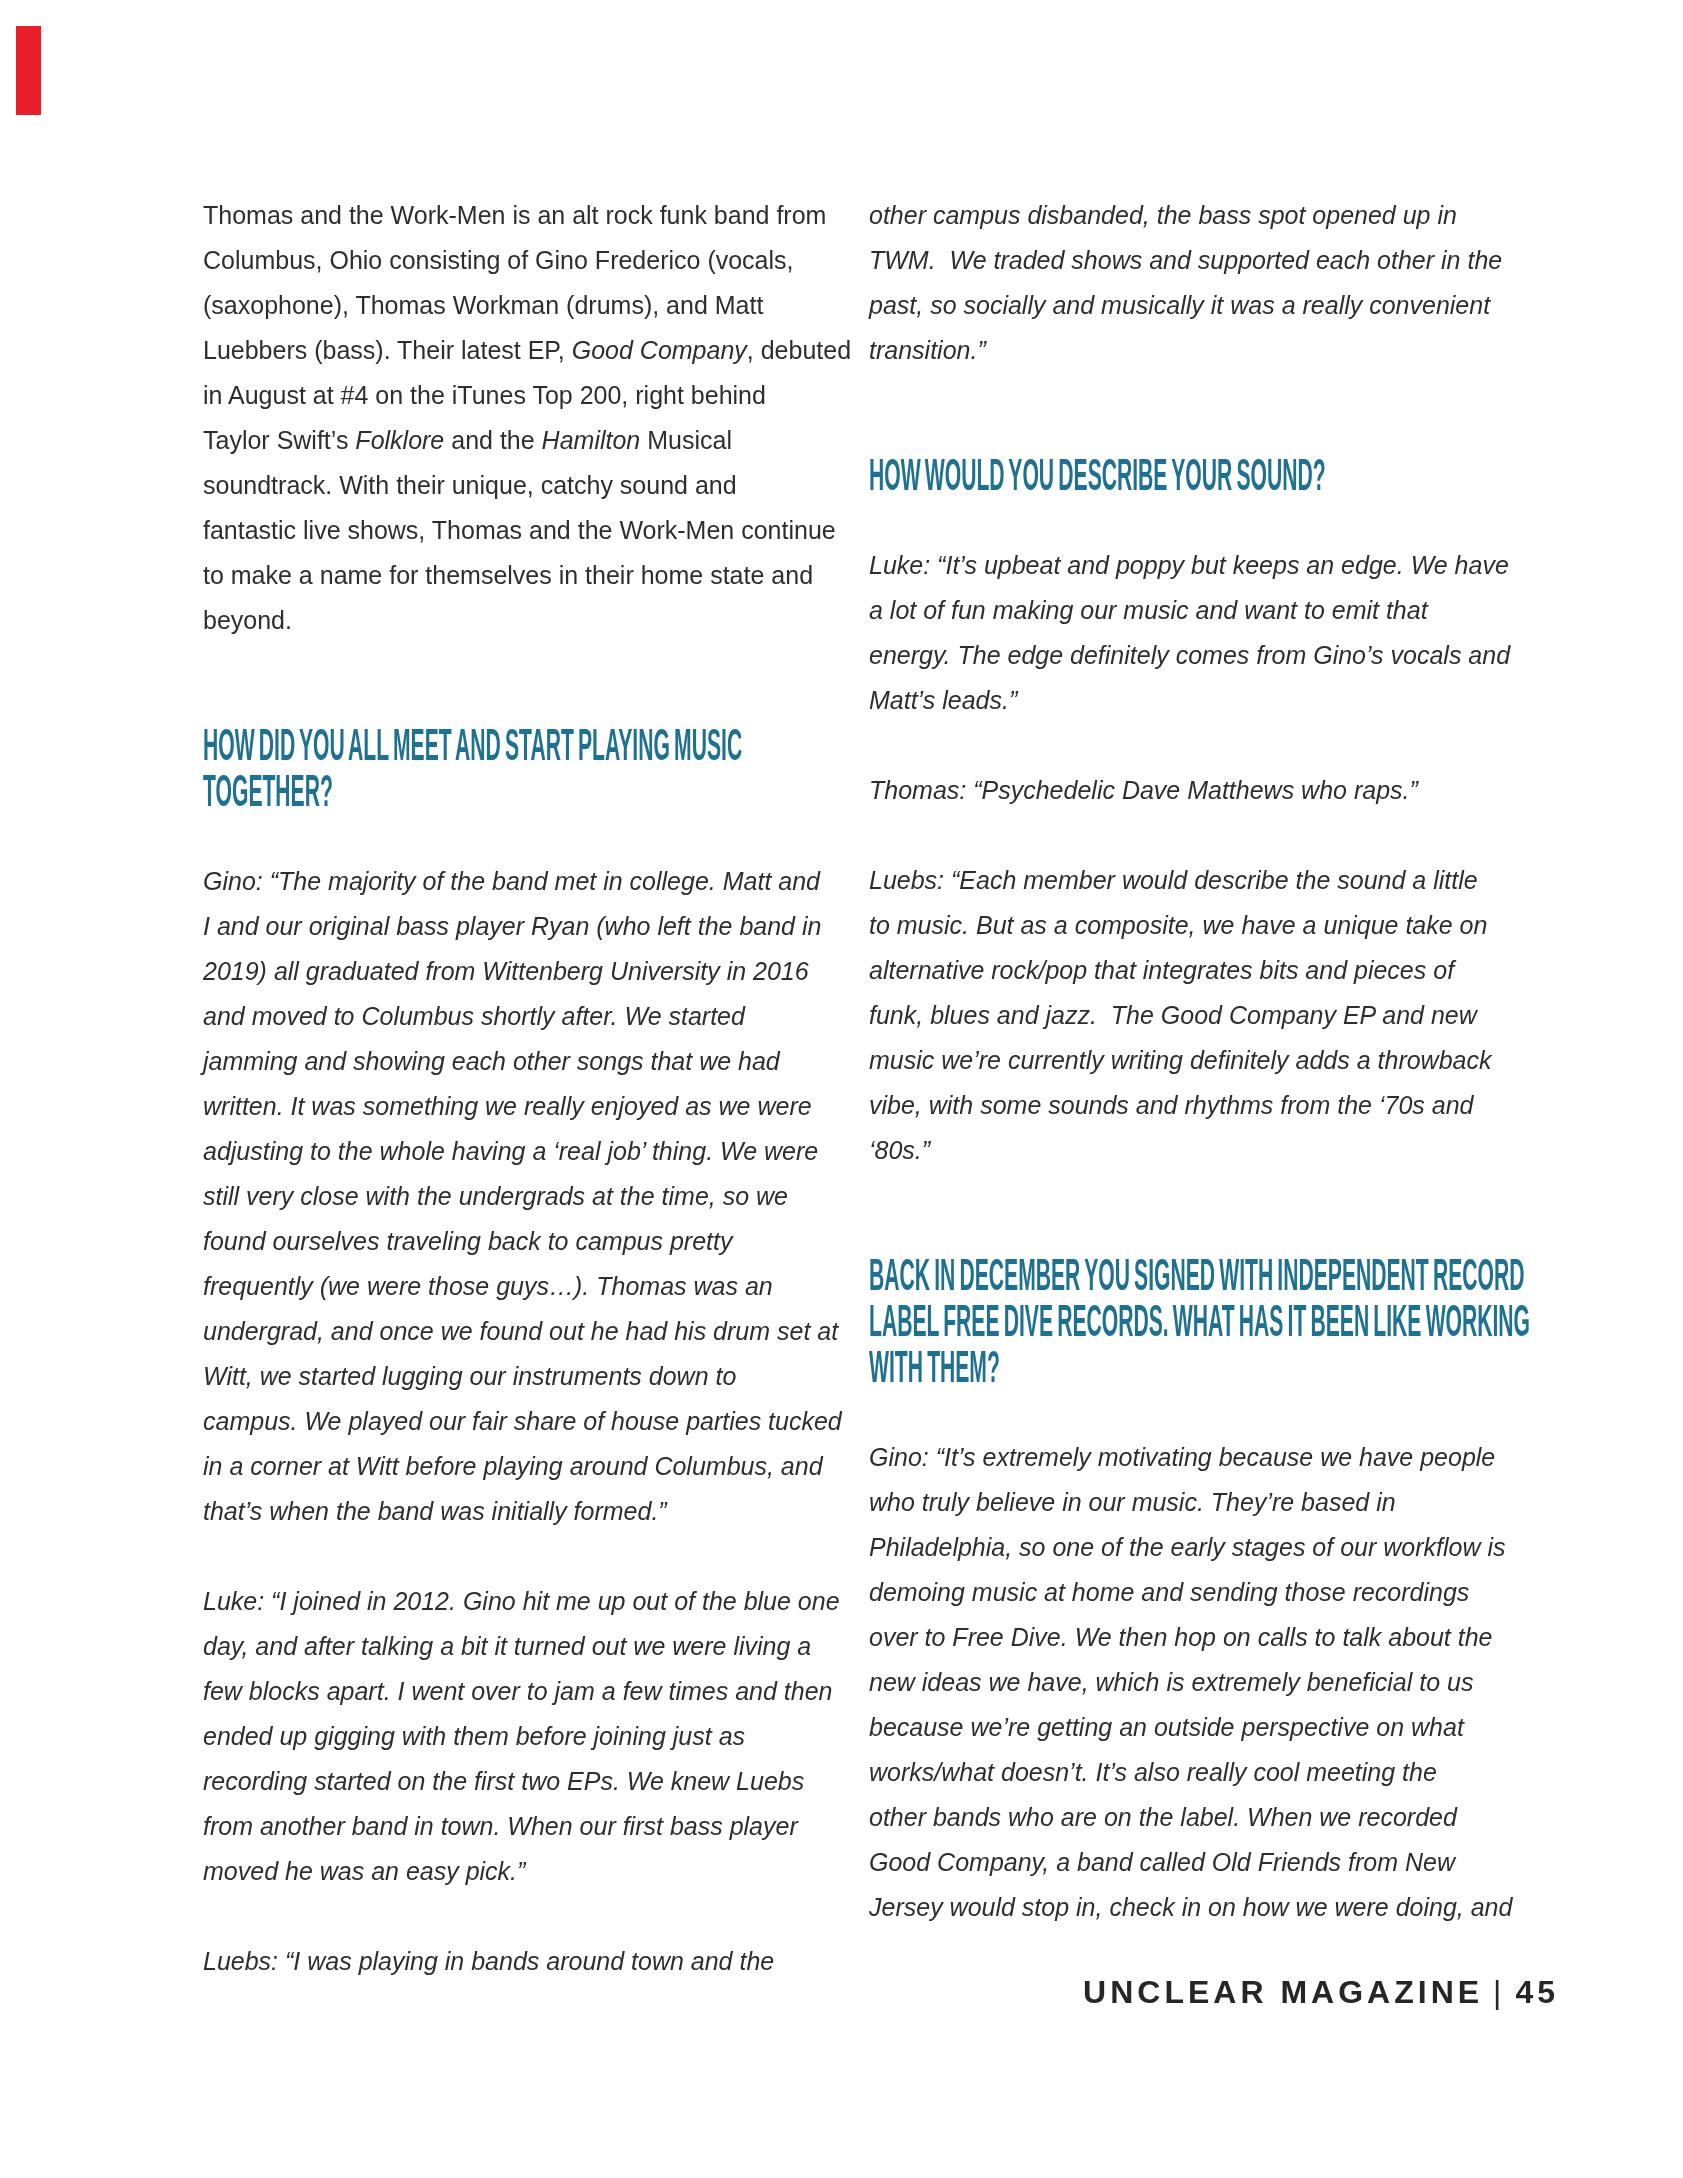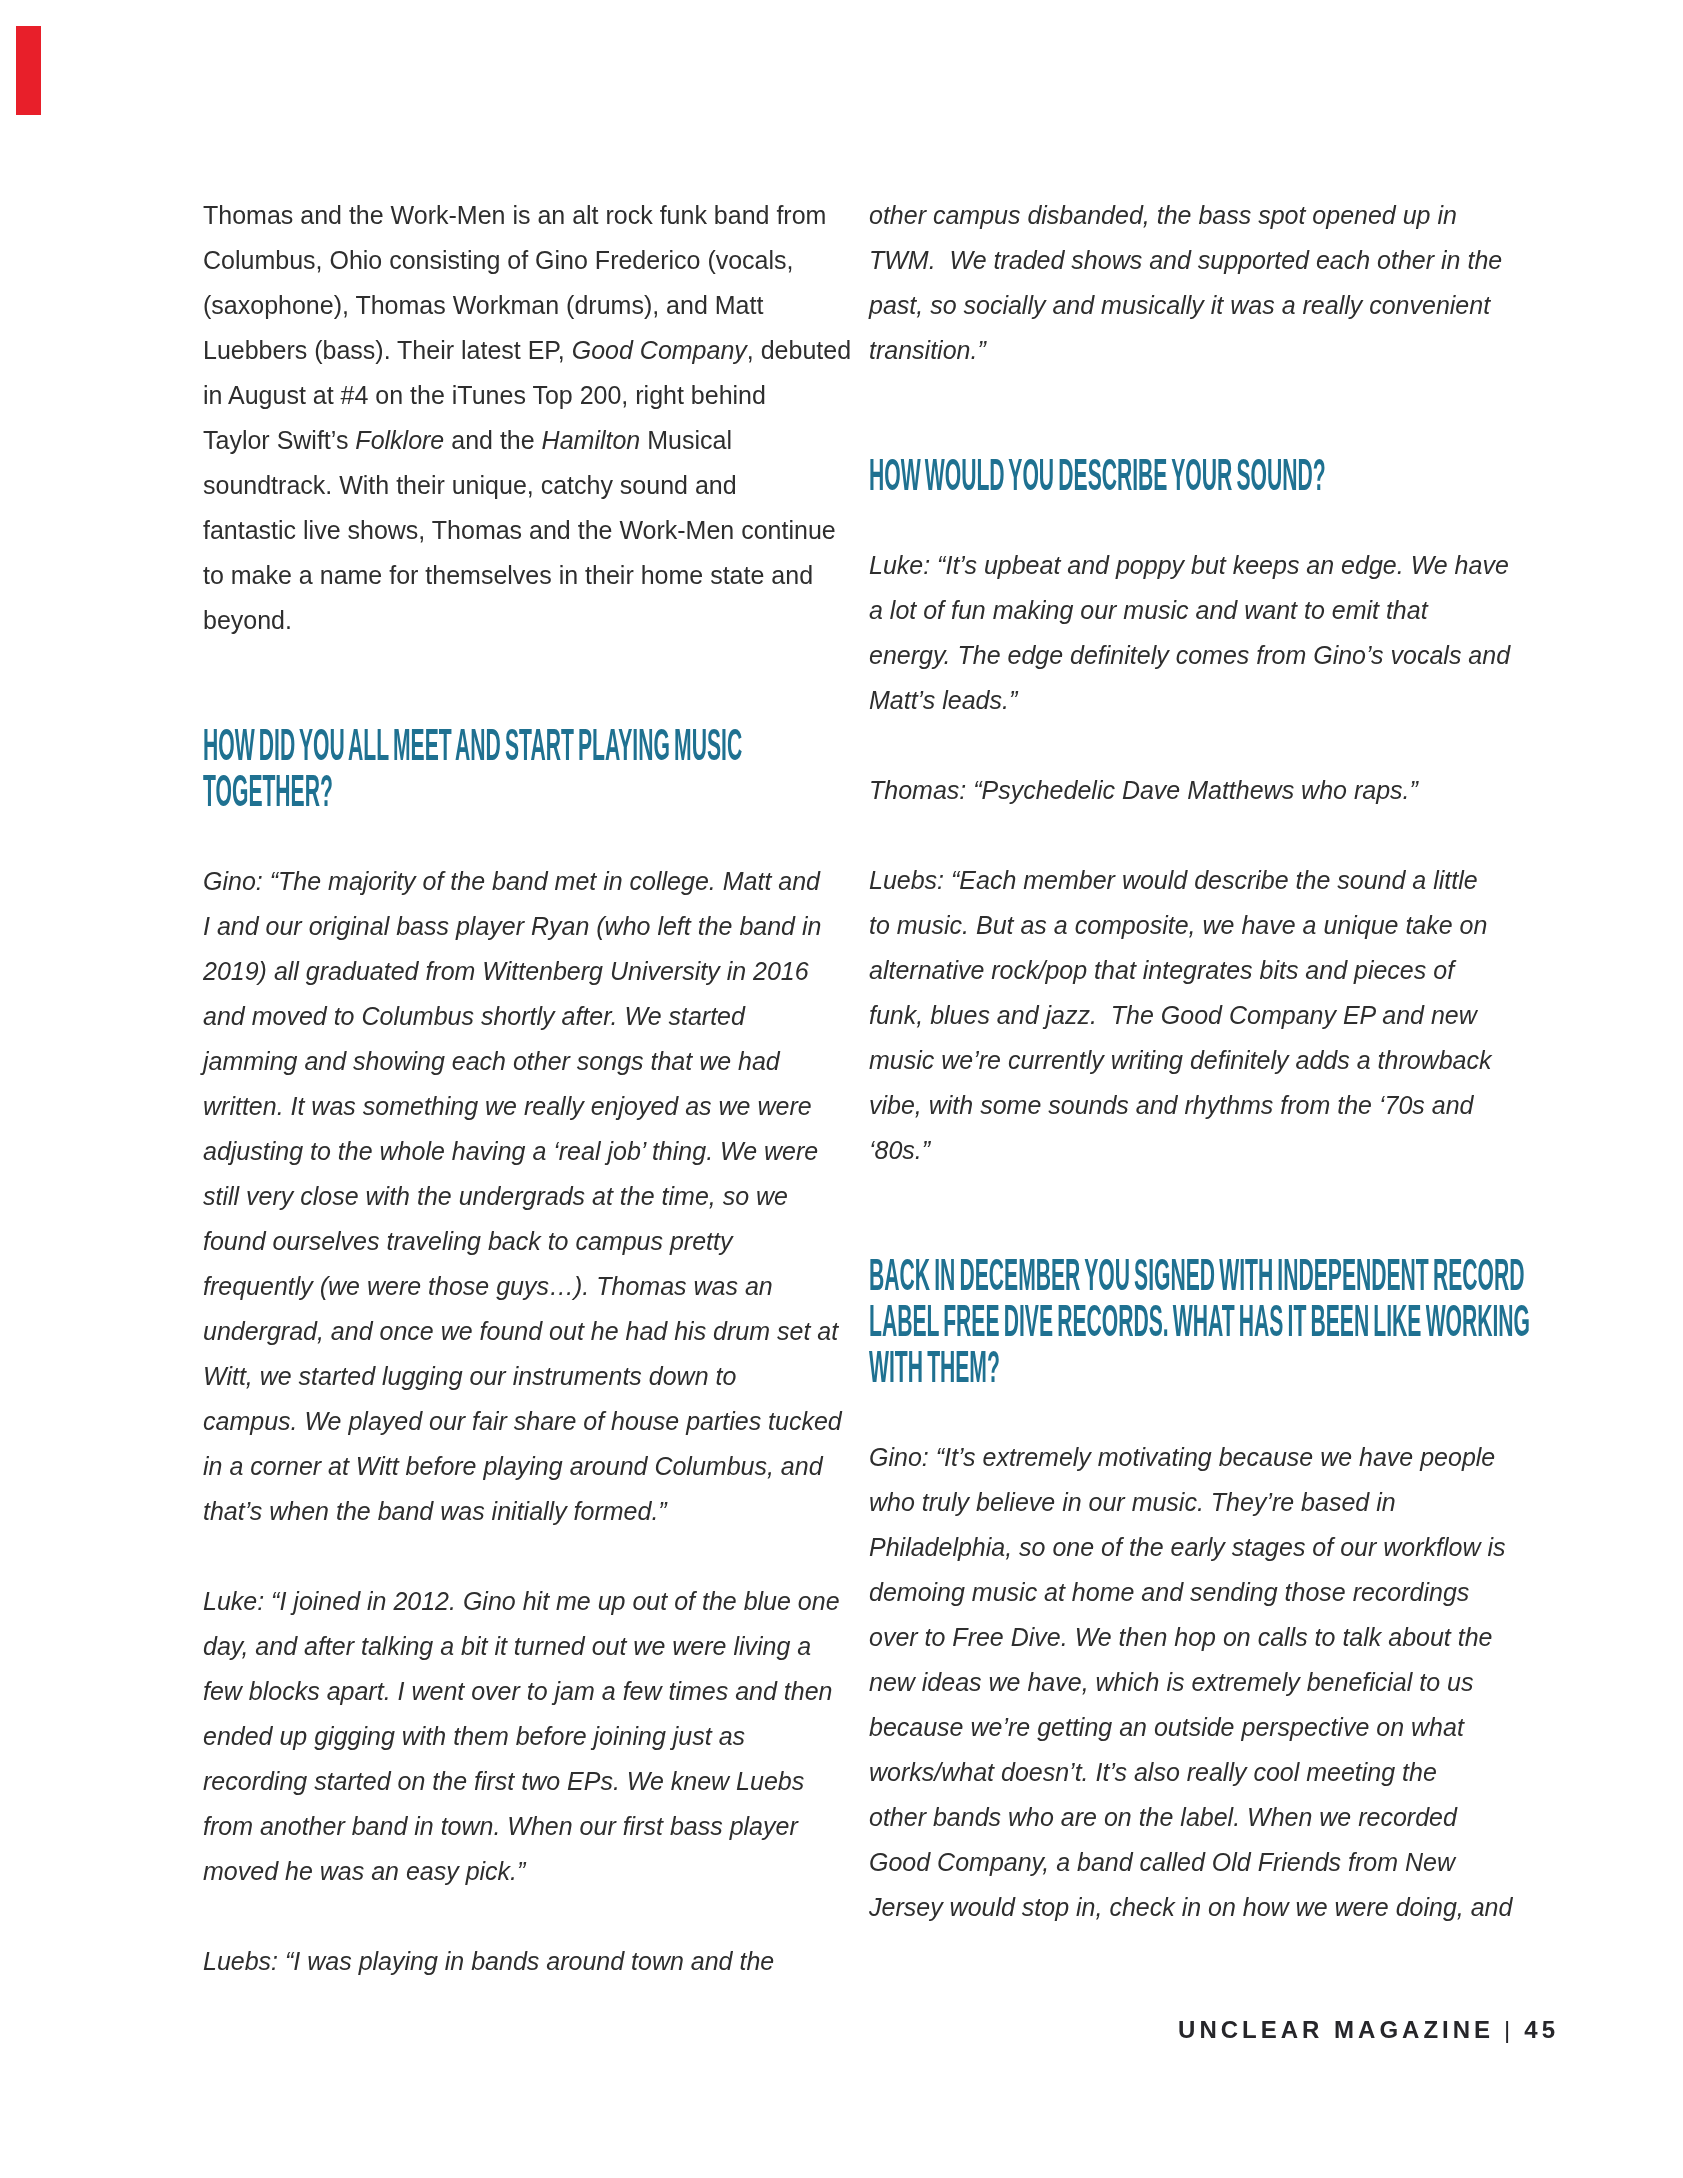--- a/index.html
+++ b/index.html
@@ -43,24 +43,24 @@
     letter-spacing:0;
     word-spacing:-0.08em;
     white-space:pre;
   }
 
   .para + .heading{margin-top:79px;}
   .heading + .para{margin-top:45px;}
   .para + .para{margin-top:45px;}
 
   .footer{
-    position:absolute;top:1988px;right:124px;
+    position:absolute;top:1937px;right:124px;
     color:var(--footer);
     font-weight:bold;
-    font-size:24px;
+    font-size:32px;
     letter-spacing:4px;
     white-space:pre;
   }
   .footer .divider{margin:0 10px;font-weight:normal;}
 </style>
 </head>
 <body>
 
 <div class="page">
   <div class="accent-bar"></div>

